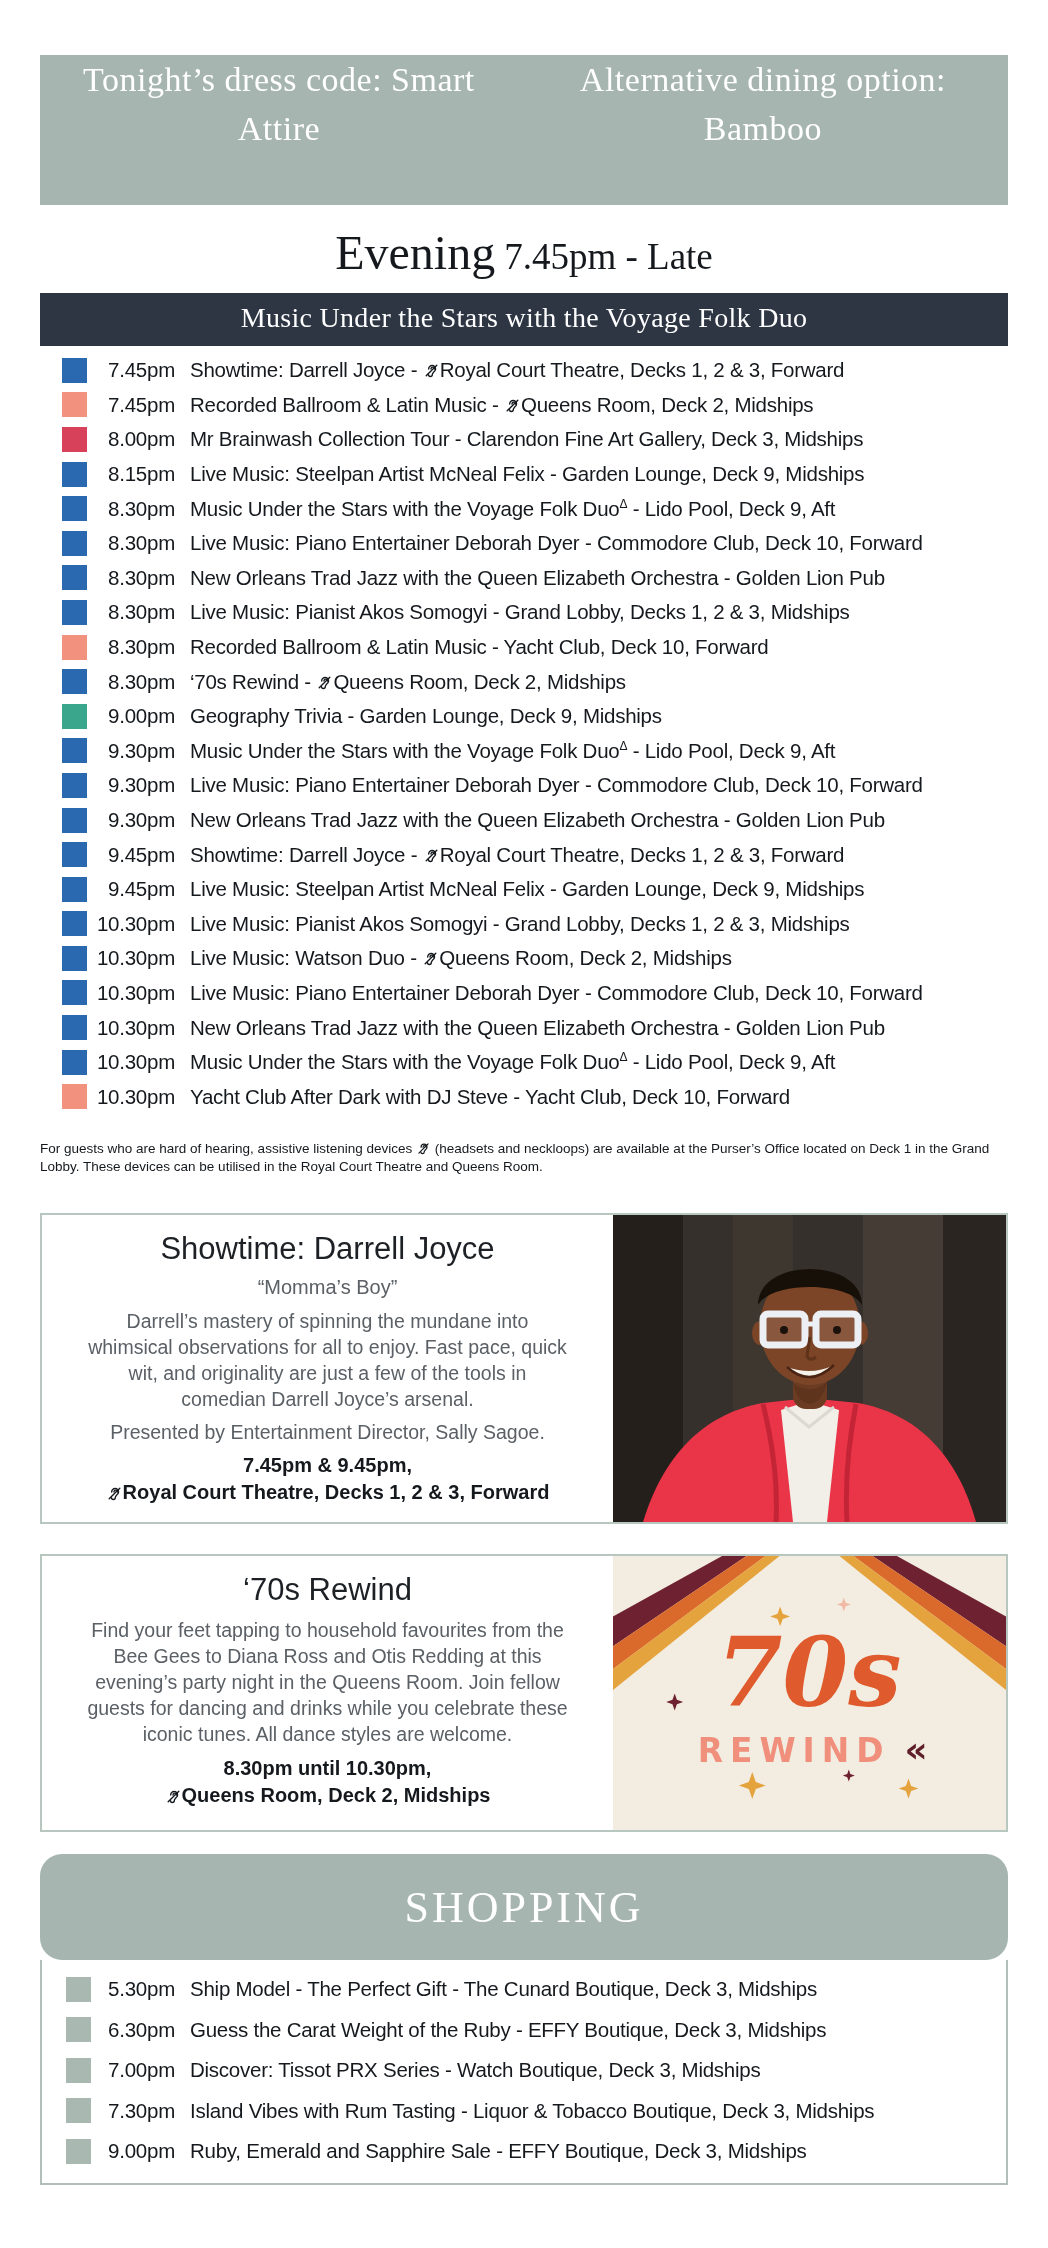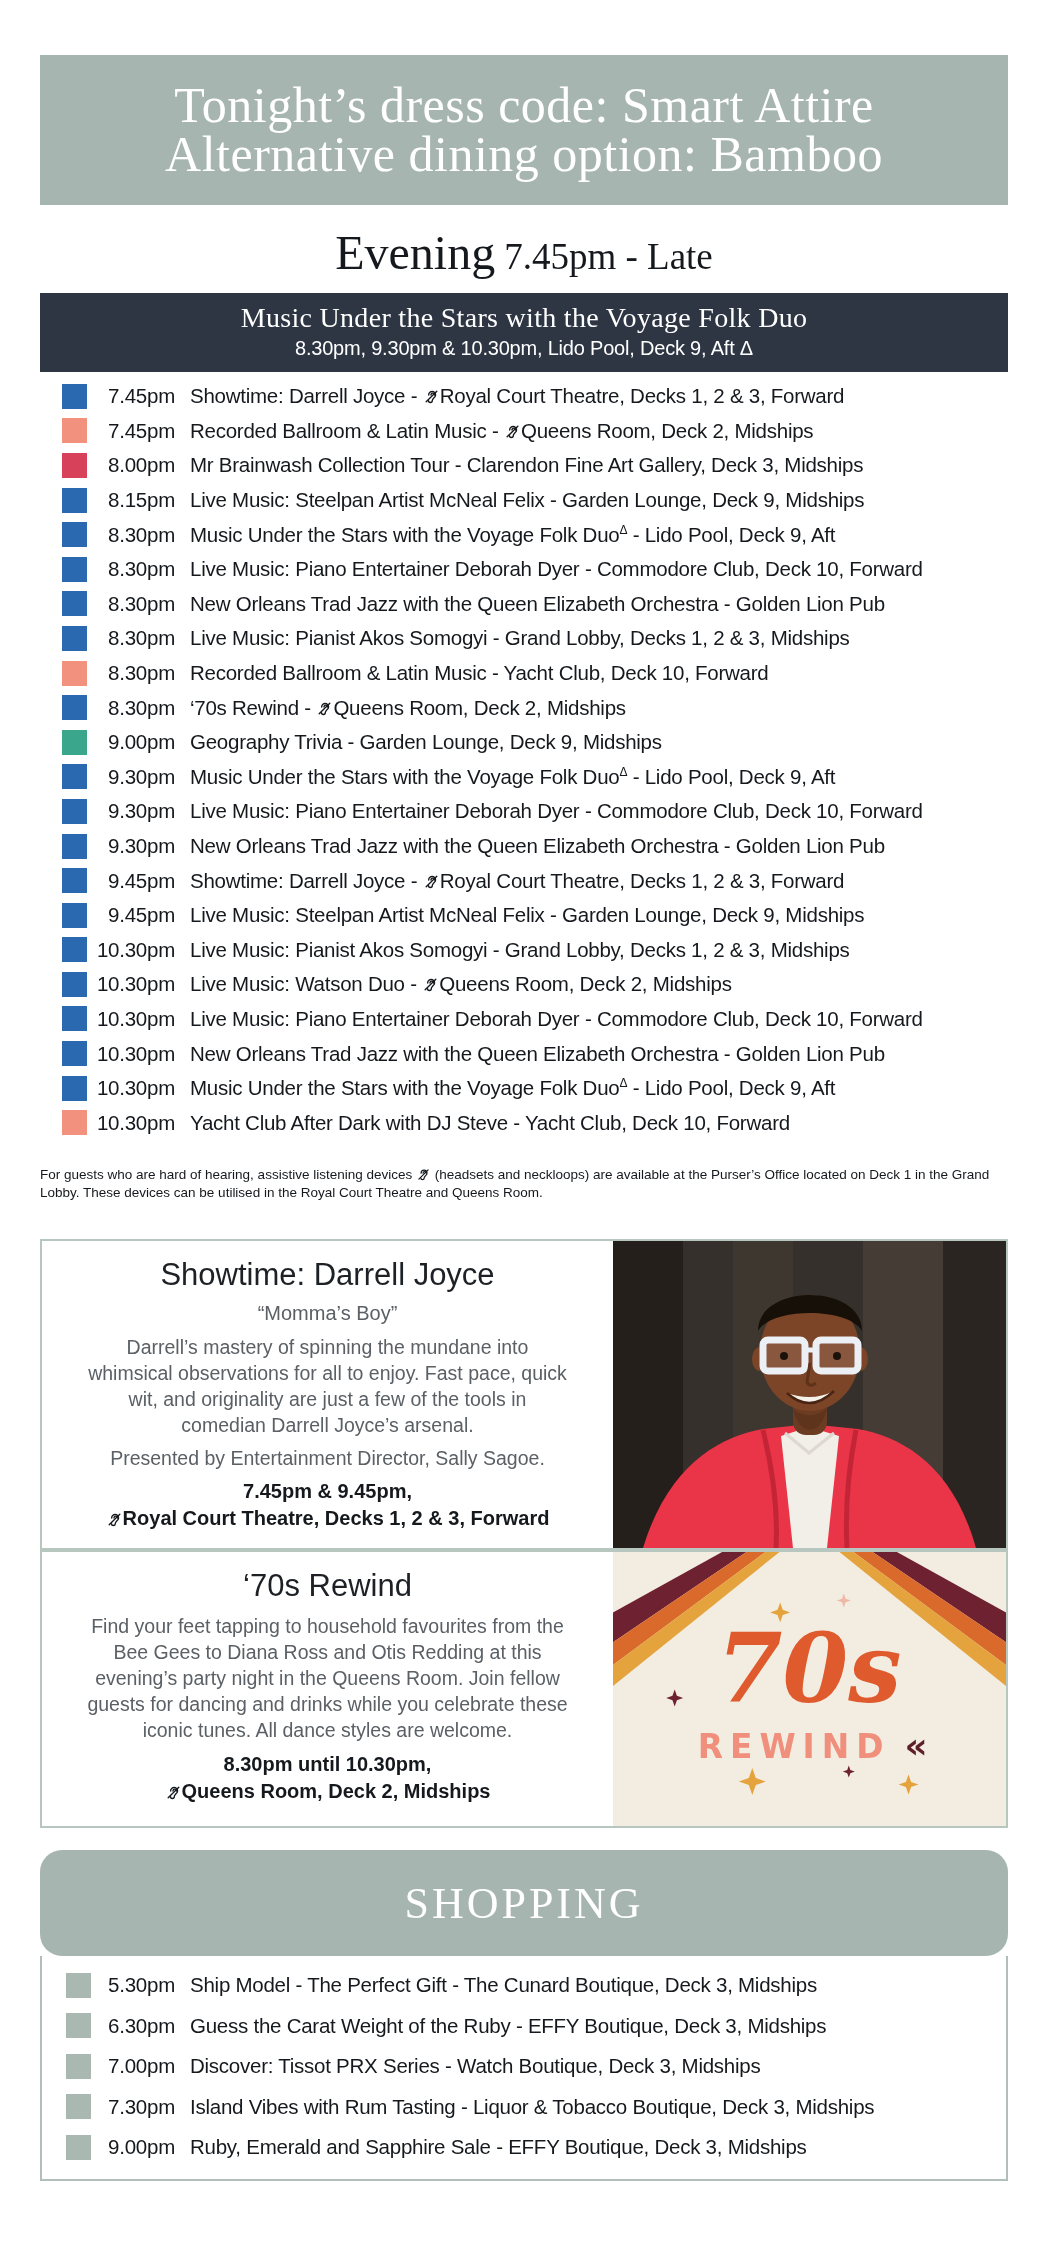--- a/index.html
+++ b/index.html
@@ -1,21 +1,21 @@
 <!DOCTYPE html>
 <html><head>
 <meta charset="utf-8">
 <style>
   html,body{margin:0;padding:0;}
   body{width:1048px;height:2248px;background:#ffffff;font-family:"Liberation Sans",sans-serif;color:#15191d;}
   .page{width:1048px;height:2248px;box-sizing:border-box;padding-top:55px;overflow:hidden;}
   .content{margin:0 40px;width:968px;}
 
   
-  .dress-banner{height:150px;background:#a6b5af;color:#ffffff;display:flex;flex-direction:column;justify-content:center;text-align:center;font-family:"Liberation Serif",serif;font-size:50px;line-height:49px;letter-spacing:0.5px;}
+  .dress-banner{height:150px;background:#a6b5af;color:#ffffff;display:flex;flex-direction:row;justify-content:center;text-align:center;font-family:"Liberation Serif",serif;font-size:34px;line-height:49px;letter-spacing:0.5px;}
 
   
   .evening{margin-top:20px;text-align:center;font-family:"Liberation Serif",serif;color:#15191d;}
   .evening .word{font-size:48px;}
   .evening .range{font-size:37px;margin-left:9px;}
 
   
   .feature-banner{margin-top:13px;background:#2e3644;color:#ffffff;text-align:center;padding:9px 0 12px;}
   .feature-title{font-family:"Liberation Serif",serif;font-size:28px;letter-spacing:0.3px;}
   .feature-sub{font-size:20px;margin-top:3px;letter-spacing:-0.2px;}
@@ -31,21 +31,21 @@
   .hearing-icon{display:inline-block;width:15px;height:15px;vertical-align:-1px;margin:0 1px 0 1px;color:#15191d;}
   .hearing-icon svg{width:100%;height:100%;display:block;}
 
   
   .note{margin-top:26px;font-size:13.5px;line-height:18px;color:#15191d;letter-spacing:0;}
   .note .hearing-icon{width:13px;height:13px;vertical-align:-2px;}
 
   
   .card{border:2px solid #b7c6be;display:flex;box-sizing:border-box;background:#ffffff;}
   .card-darrell{margin-top:37px;height:311px;}
-  .card-rewind{height:278px;}
+  .card-rewind{margin-top:30px;height:278px;}
   .card-left{flex:1;display:flex;flex-direction:column;align-items:center;text-align:center;padding:16px 8px 10px;box-sizing:border-box;}
   .card-img{width:393px;flex:none;overflow:hidden;}
   .card-img svg{display:block;width:100%;height:100%;}
   .card-title{font-family:Liberation Sans, sans-serif;font-size:31px;color:#1d2125;}
   .card-sub{font-size:20px;color:#5a6065;margin-top:9px;text-align:right;}
   .card-body{font-size:19.5px;line-height:26px;color:#5a6065;margin-top:9px;max-width:485px;}
   .card-presenter{font-size:19.5px;color:#5a6065;margin-top:9px;max-width:570px;}
   .card-strong{font-weight:bold;font-size:20px;line-height:27px;color:#15191d;margin-top:8px;}
   .card-strong .hearing-icon{vertical-align:-1.5px;}
 
@@ -68,21 +68,20 @@
       <div>Tonight’s dress code: Smart Attire</div>
       <div>Alternative dining option: Bamboo</div>
     </div>
 
     <div class="evening">
       <span class="word">Evening</span><span class="range">7.45pm - Late</span>
     </div>
 
     <div class="feature-banner">
       <div class="feature-title">Music Under the Stars with the Voyage Folk Duo</div>
-      <div class="feature-sub">8.30pm, 9.30pm &amp; 10.30pm, Lido Pool, Deck 9, Aft Δ</div>
     </div>
 
     <div class="events" id="events-list">
         <div class="event-row">
           <span class="event-square" style="background: rgb(42, 104, 176);"></span>
           <span class="event-time">7.45pm</span>
           <span class="event-text">Showtime: Darrell Joyce - <span class="hearing-icon"><svg viewBox="0 0 24 24" fill="none" stroke="currentColor" stroke-width="2.2" stroke-linecap="round">
                 <path d="M7.5 9.5a5.5 5.5 0 1 1 11 0c0 2.8-1.8 3.9-3.2 5.2-1.2 1.1-2 2.1-2 3.8a3.1 3.1 0 0 1-6.2 0"></path>
                 <path d="M11.2 9.5a2.9 2.9 0 0 1 5.8 0"></path>
                 <path d="M3.5 20.5 L20.5 3.5"></path>

